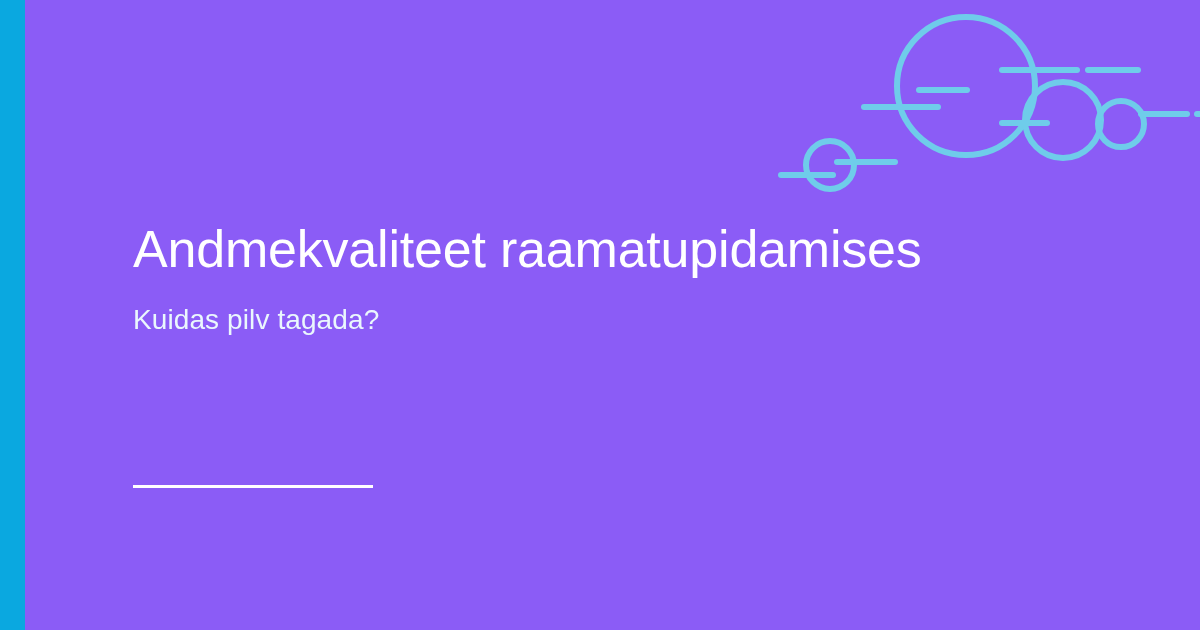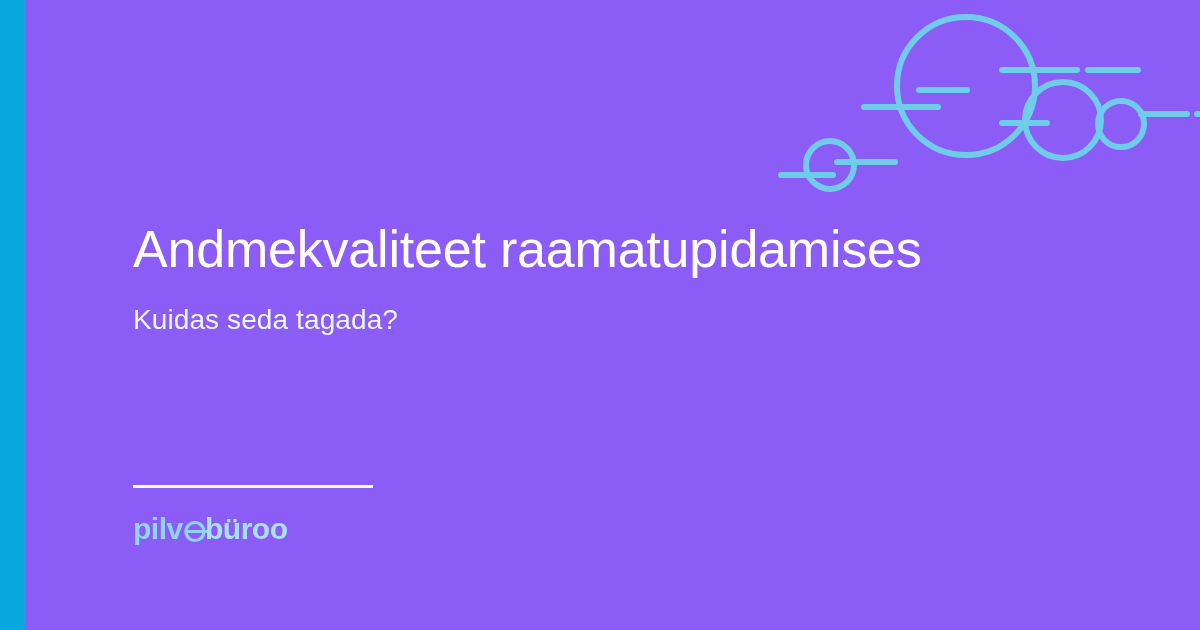--- a/index.html
+++ b/index.html
@@ -131,36 +131,23 @@
         <line x1="1116" y1="114" x2="1162" y2="114"></line>
         <line x1="1172" y1="114" x2="1206" y2="114"></line>
         <line x1="756" y1="175" x2="808" y2="175"></line>
         <line x1="812" y1="162" x2="870" y2="162"></line>
       </g>
     </svg>
   </div>
 
   <div class="content">
     <h1 class="title" style="color: rgb(255, 255, 255);">Andmekvaliteet raamatupidamises</h1>
-    <p class="subtitle" style="color: rgb(234, 247, 253);">Kuidas seda tagada?</p>
+    <p class="subtitle" style="color: rgb(234, 247, 253);">Kuidas pilv tagada?</p>
   </div>
 
   <div class="footer">
 
     <div class="rule" style="background: rgb(255, 255, 255);"></div>
 
-    <div class="logo">
-      <svg viewBox="0 0 186 34" xmlns="http://www.w3.org/2000/svg" aria-hidden="true">
-
-        <text x="0" y="26" font-family="Liberation Sans, sans-serif" font-size="30" font-weight="700" letter-spacing="-0.5" fill="#8ed6ef">pilv</text>
-
-        <g fill="none" stroke="#8ed6ef" stroke-width="3.2">
-          <circle cx="62" cy="18.5" r="9"></circle>
-          <line x1="53" y1="18.5" x2="75" y2="18.5" stroke-linecap="round"></line>
-        </g>
-
-        <text x="72" y="26" font-family="Liberation Sans, sans-serif" font-size="30" font-weight="700" letter-spacing="-0.5" fill="#a8e0f4">büroo</text>
-      </svg>
-    </div>
 
   </div>
 
 </div>
 
 </body></html>

